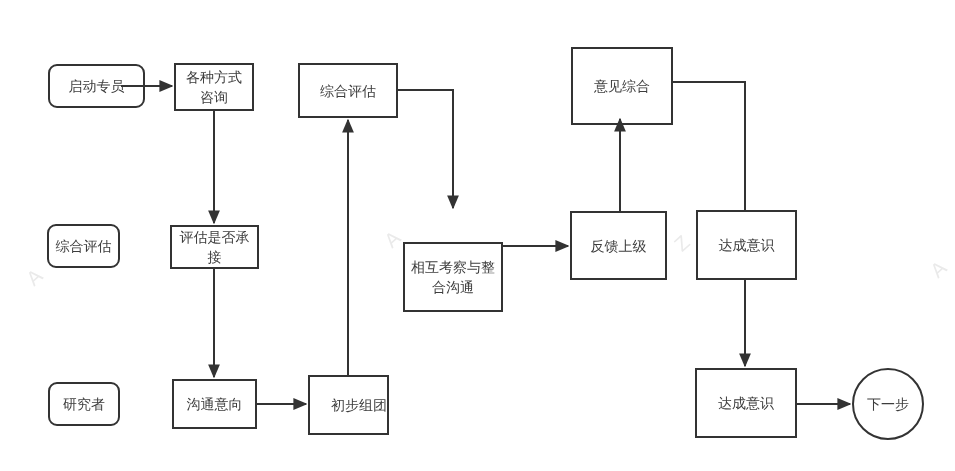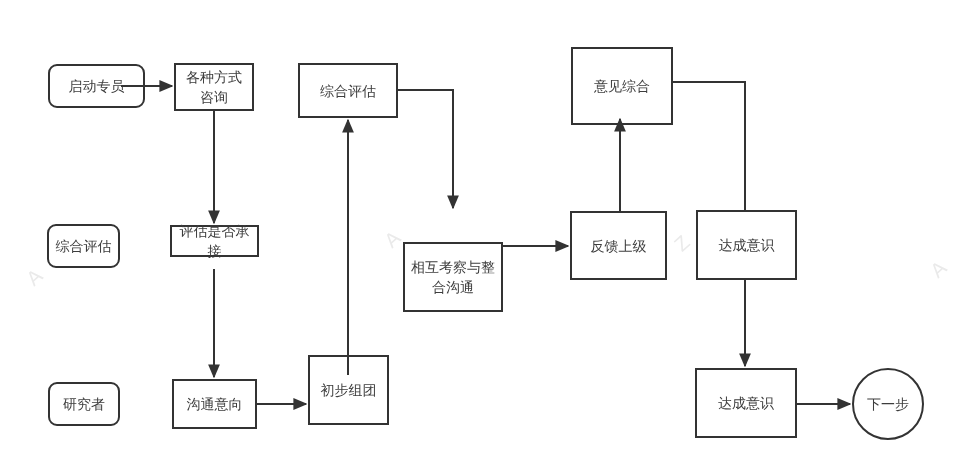--- a/index.html
+++ b/index.html
@@ -66,37 +66,37 @@
   <div class="node wrap60" style="left:174px;top:63px;width:80px;height:48px;">
     <span class="lbl">各种方式咨询</span>
   </div>
   <div class="node" style="left:298px;top:63px;width:100px;height:55px;">
     <span class="lbl">综合评估</span>
   </div>
   <div class="node" style="left:571px;top:47px;width:102px;height:78px;">
     <span class="lbl">意见综合</span>
   </div>
 
-  <div class="node wrap74" style="left:170px;top:225px;width:89px;height:32px;">
+  <div class="node wrap74" style="left:170px;top:225px;width:89px;height:44px;">
     <span class="lbl">评估是否承接</span>
   </div>
   <div class="node wrap88" style="left:403px;top:210px;width:100px;height:70px;margin-top:32px;">
     <span class="lbl">相互考察与整合沟通</span>
   </div>
   <div class="node" style="left:570px;top:211px;width:97px;height:69px;justify-content:center;">
     <span class="lbl">反馈上级</span>
   </div>
   <div class="node" style="left:696px;top:210px;width:101px;height:70px;">
     <span class="lbl">达成意识</span>
   </div>
 
   <div class="node" style="left:172px;top:379px;width:85px;height:50px;">
     <span class="lbl">沟通意向</span>
   </div>
-  <div class="node" style="left:308px;top:355px;width:81px;height:70px;">
+  <div class="node" style="left:308px;top:375px;width:81px;height:60px;justify-content:flex-end;">
     <span class="lbl">初步组团</span>
   </div>
   <div class="node" style="left:695px;top:368px;width:102px;height:70px;">
     <span class="lbl">达成意识</span>
   </div>
   <div class="node circle" style="left:852px;top:368px;width:72px;height:72px;">
     <span class="lbl">下一步</span>
   </div>
 
   <svg class="connectors" width="955" height="471" viewBox="0 0 955 471">

